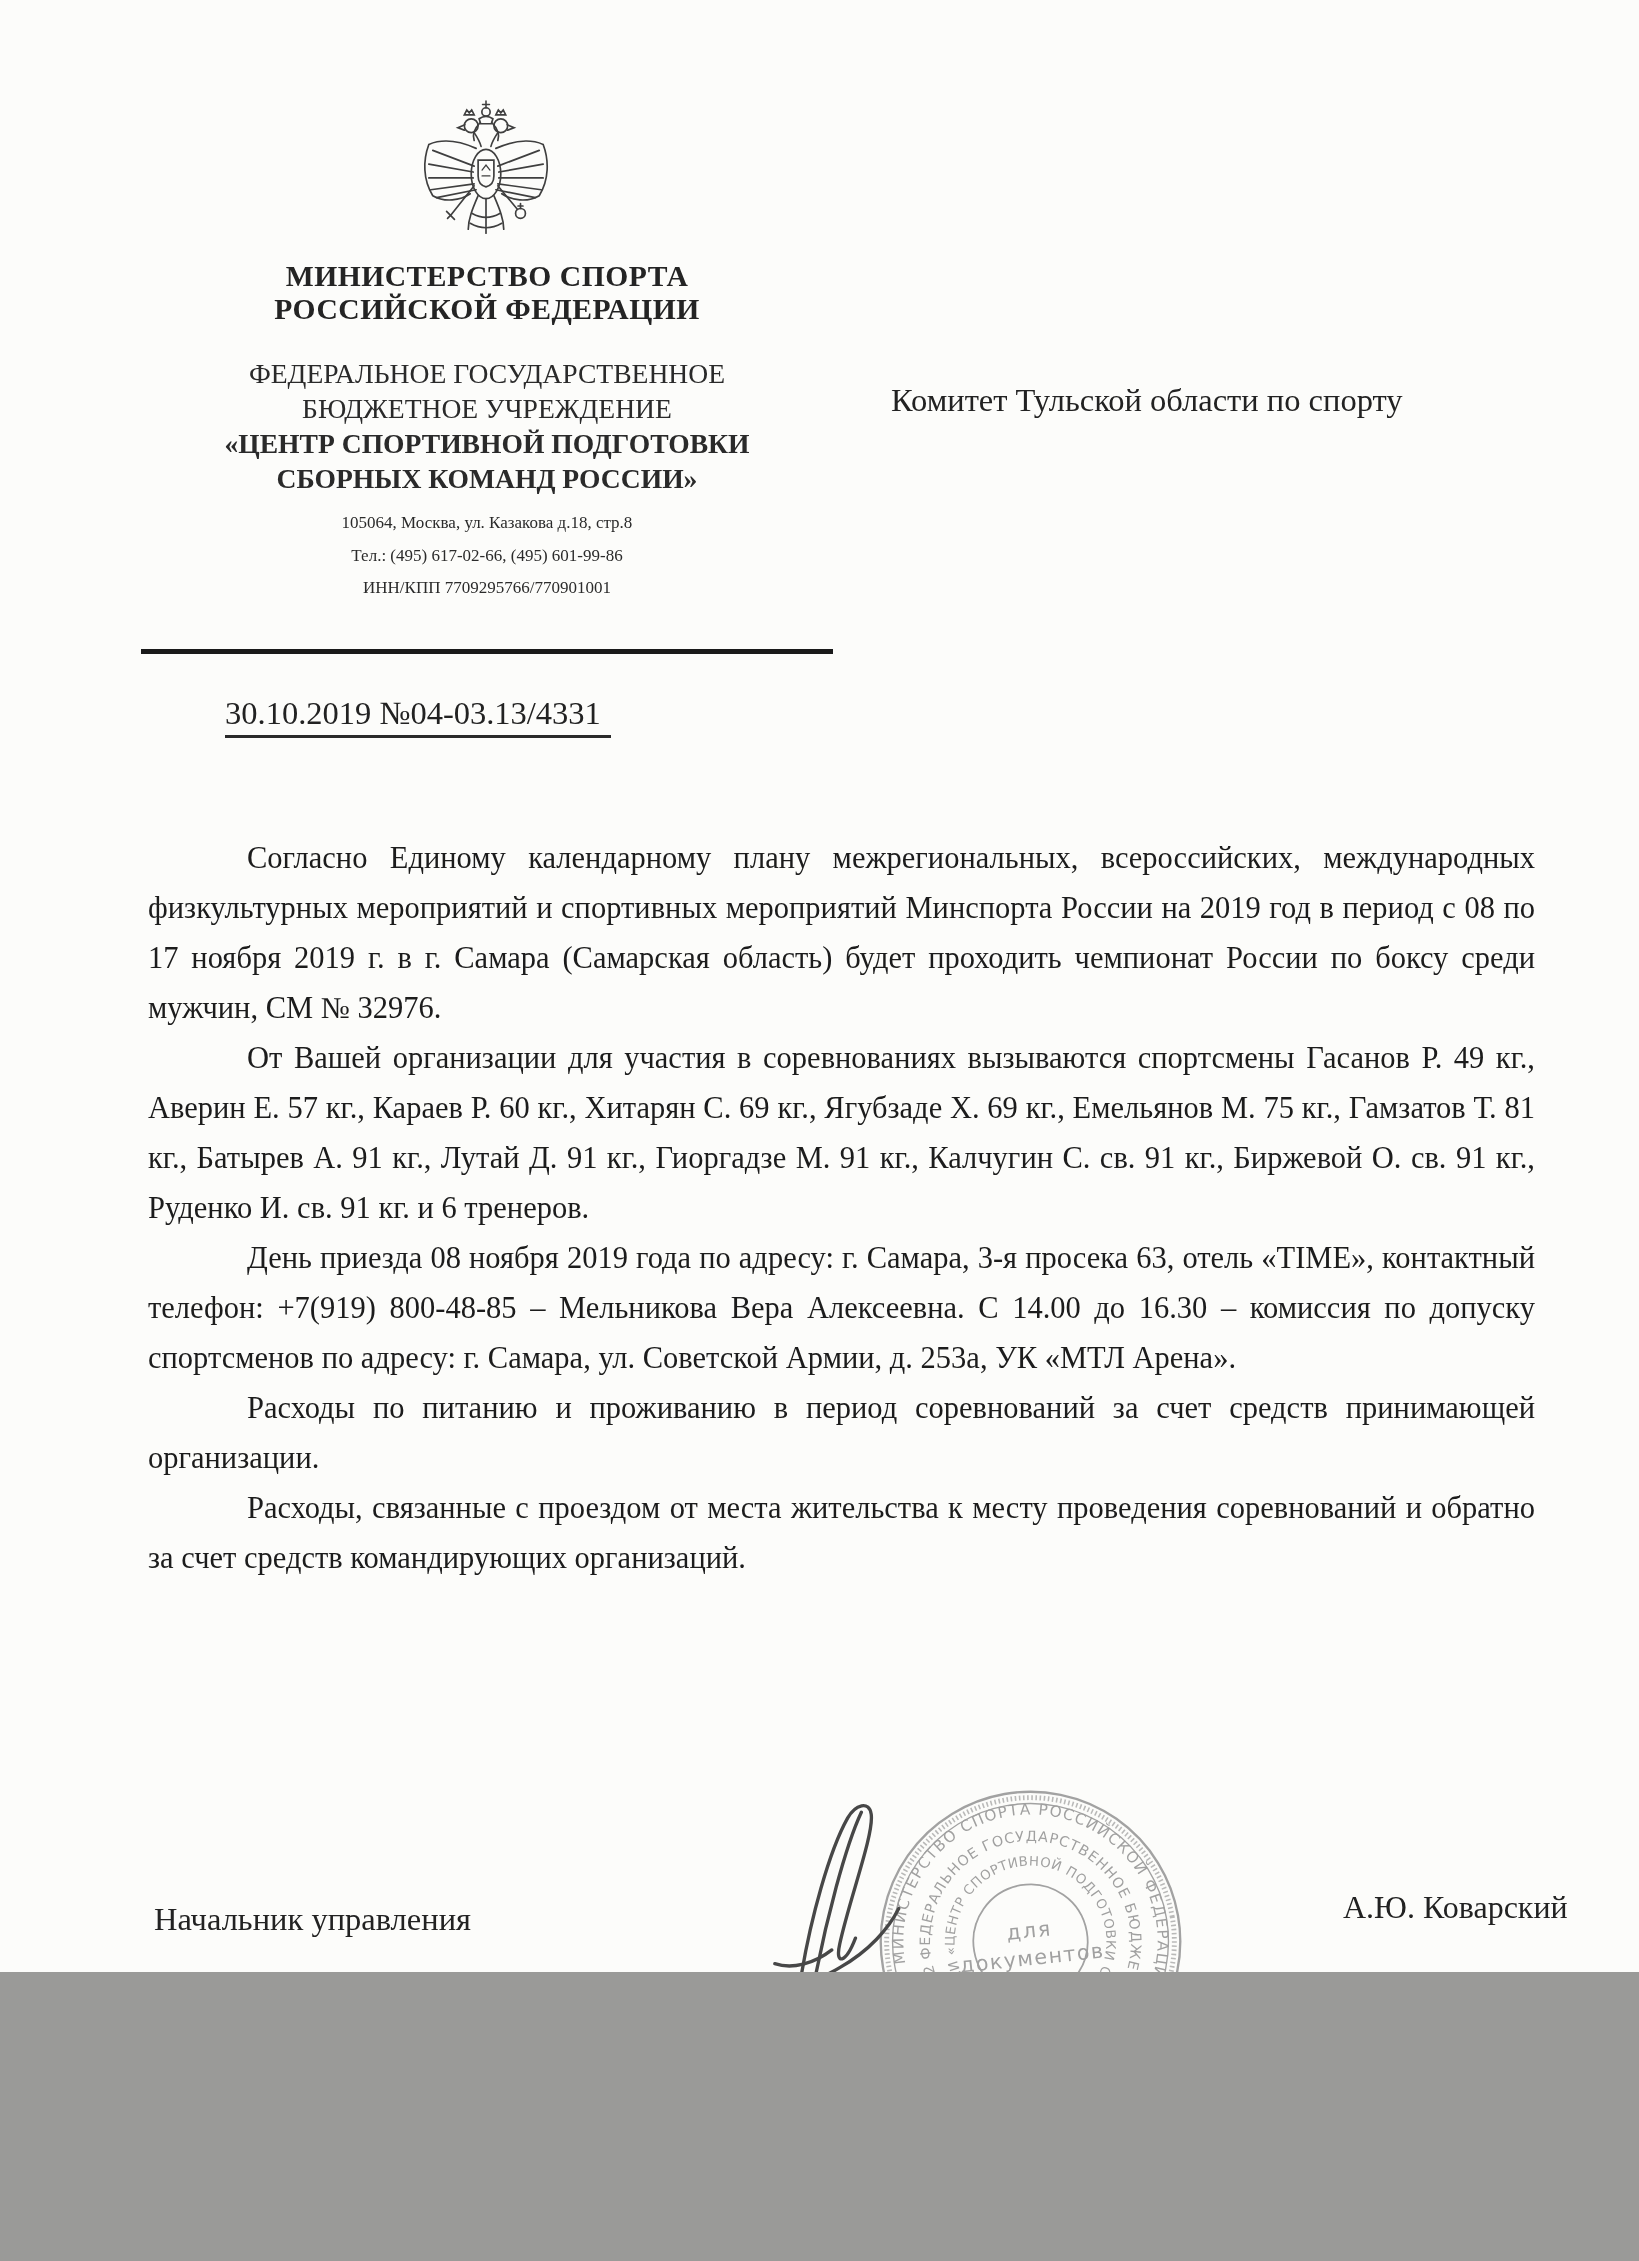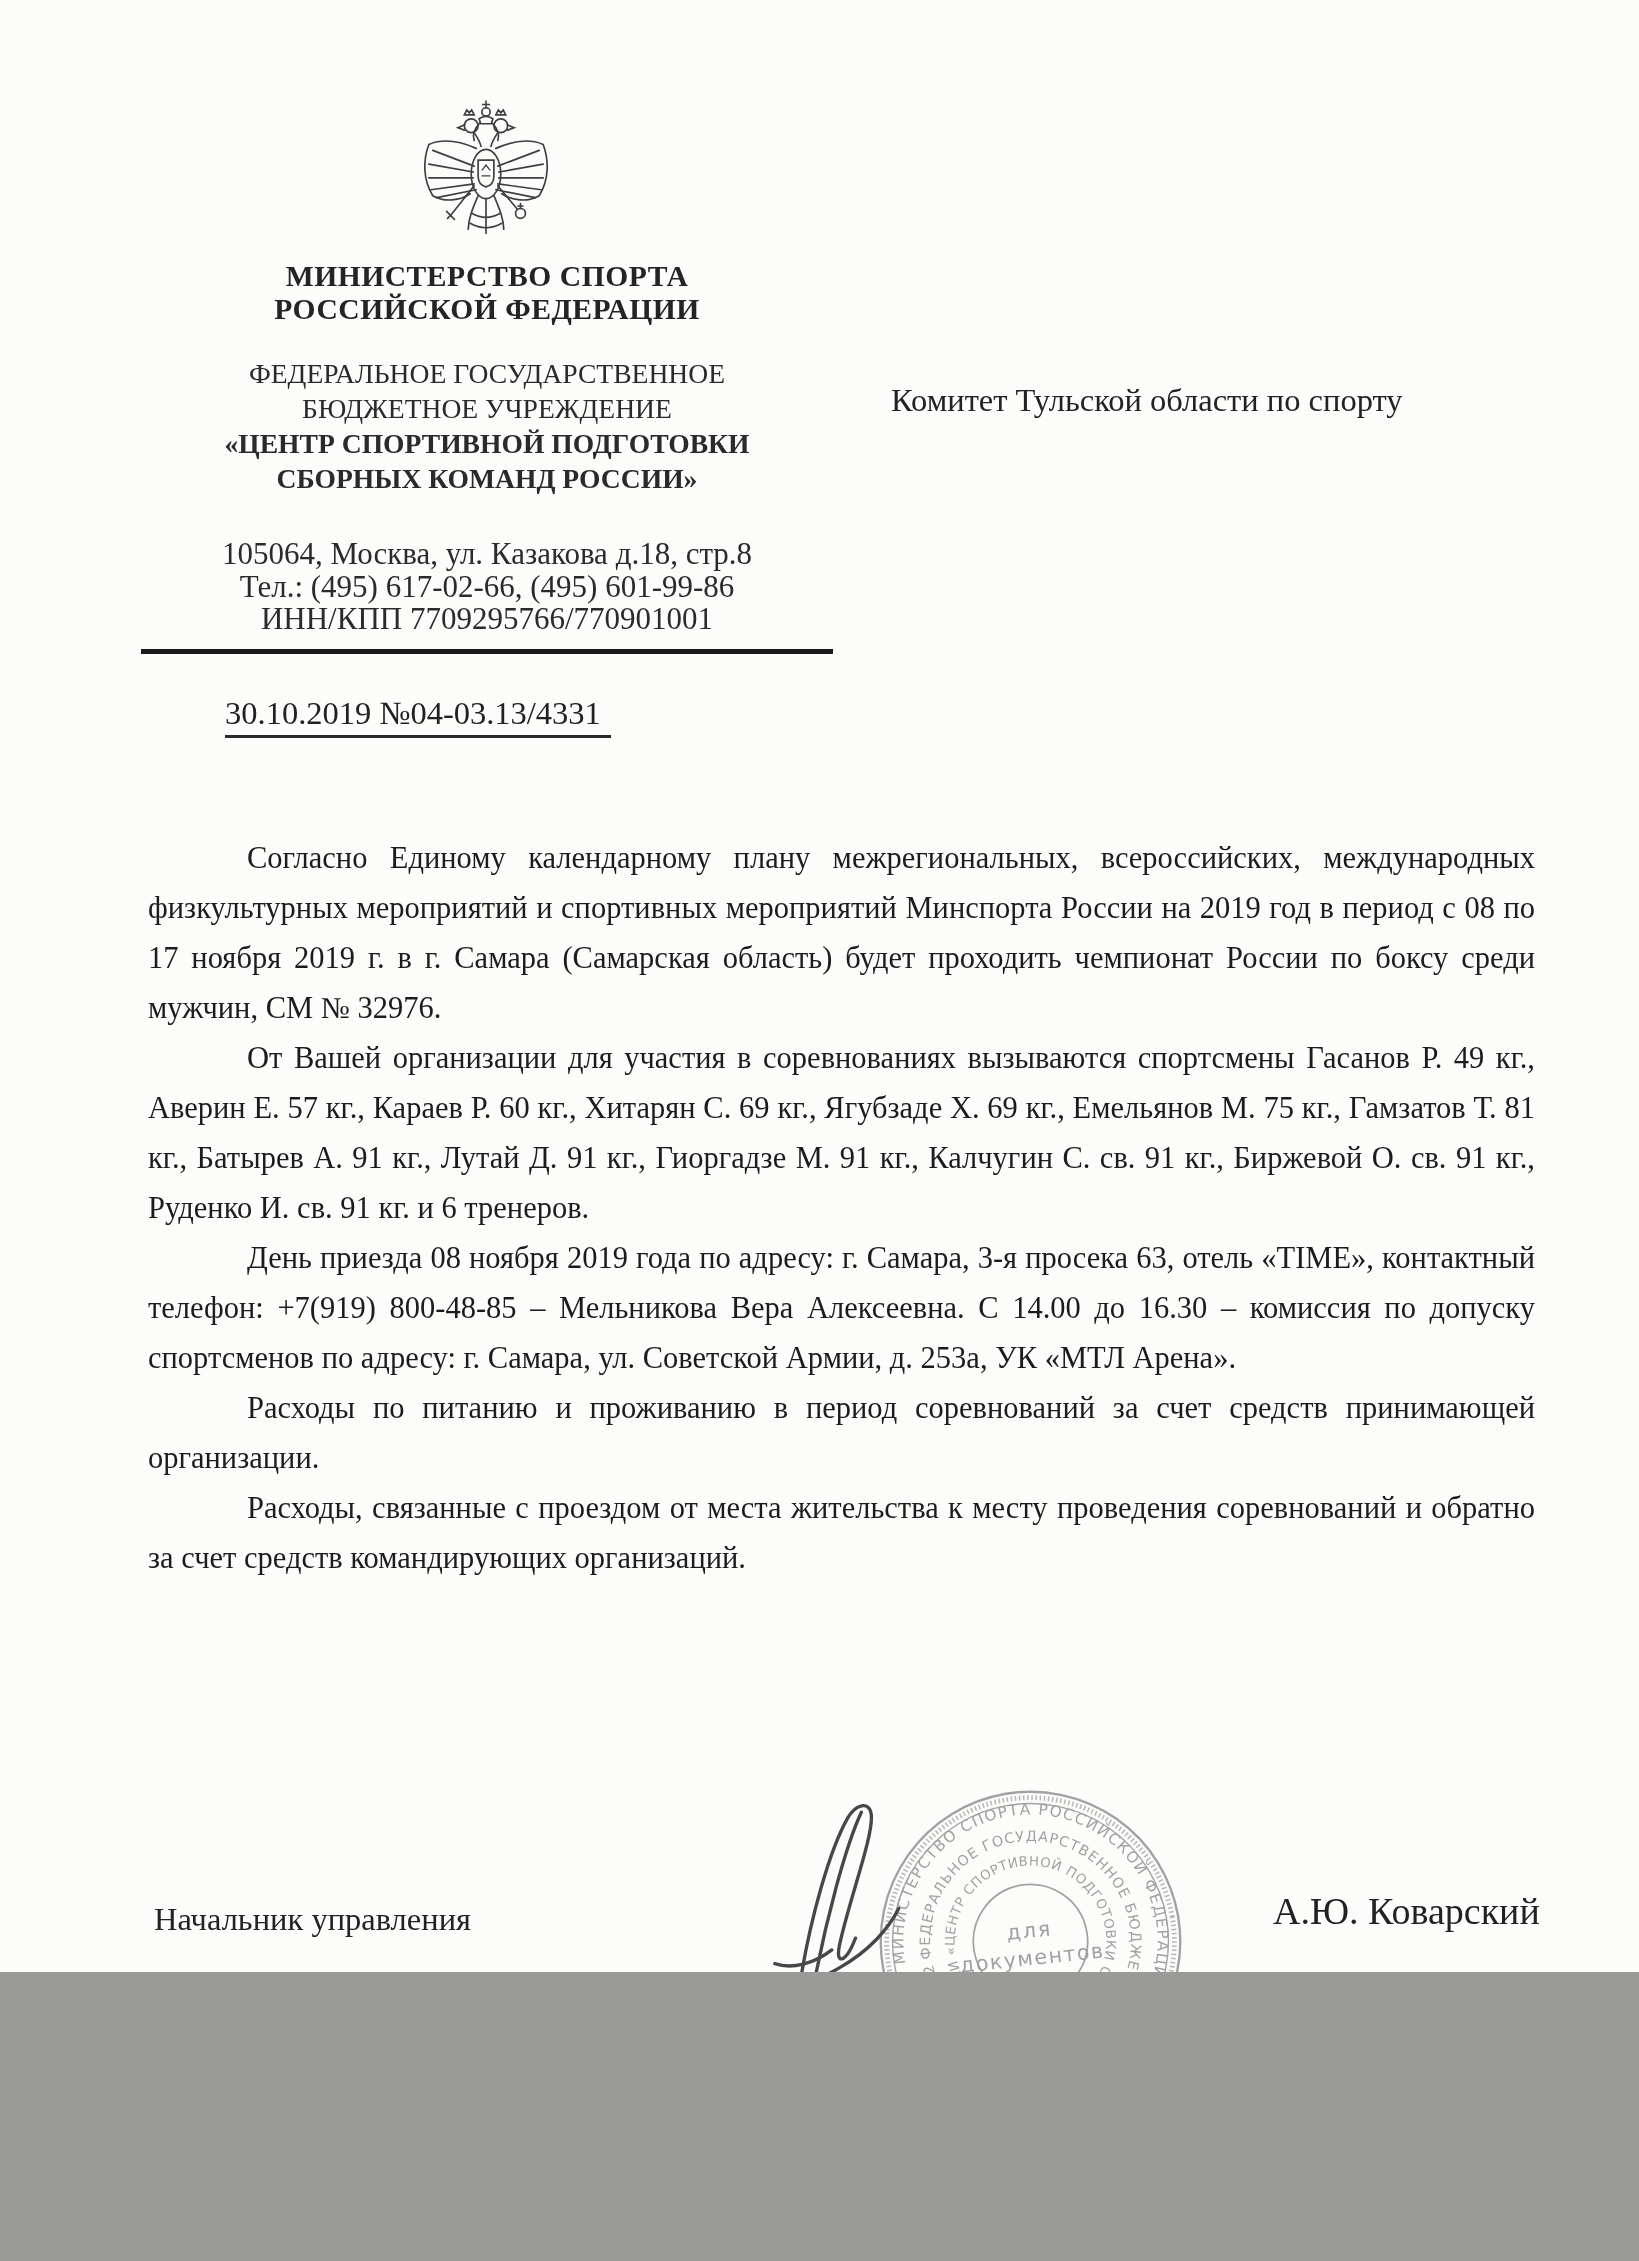--- a/index.html
+++ b/index.html
@@ -11,34 +11,34 @@
     overflow:hidden;
     font-family:"Liberation Serif","DejaVu Serif",serif;
     color:#1f1f1f;
   }
   
   .eagle{position:absolute;left:417px;top:97px;width:138px;height:154px;}
   .lh-block{position:absolute;left:141px;width:692px;text-align:center;}
   .ministry{top:260px;font-size:29.6px;font-weight:bold;line-height:33px;letter-spacing:0.5px;color:#242424;}
   .org{top:356px;font-size:27.6px;line-height:35px;color:#2a2a2a;}
   .org .b{font-weight:bold;}
-  .addr{top:538px;font-size:31px;line-height:32.5px;color:#2b2b2b;}
+  .addr{top:507px;font-size:17px;line-height:32.5px;color:#2b2b2b;}
   .rule{position:absolute;left:141px;top:649px;width:692px;height:4.9px;background:#1a1a1a;}
   .addressee{position:absolute;left:891px;top:382px;width:650px;font-size:32.5px;color:#222;}
   .dateline{position:absolute;left:225px;top:695px;font-size:32.5px;color:#222;}
   .dateline span{display:inline-block;border-bottom:3px solid #2a2a2a;padding:0 9.9px 3px 0;}
   
   .bodytext{
     position:absolute;left:148px;top:833px;width:1387px;
     font-size:30.5px;line-height:50px;text-align:justify;color:#1c1c1c;
   }
   .bodytext p{margin:0;text-indent:99px;}
   
   .sig-position{position:absolute;left:154px;top:1901px;font-size:32.5px;color:#222;}
-  .sig-name{position:absolute;left:1273px;top:1889px;font-size:38px;color:#222;}
+  .sig-name{position:absolute;left:1343px;top:1889px;font-size:32px;color:#222;}
   .stamp{position:absolute;left:863px;top:1774px;width:335px;height:335px;transform:rotate(-10deg);opacity:.82;}
   .stamp-sig{position:absolute;left:690px;top:1761px;width:325px;height:246px;}
   .postal{position:absolute;left:1220px;top:2057px;width:276px;text-align:center;color:#949494;}
   .postal .l1{font-size:30.5px;font-weight:bold;letter-spacing:6.9px;font-family:"DejaVu Serif",serif;}
   .postal .l2{font-size:22.7px;font-weight:bold;letter-spacing:6.9px;margin-top:5.9px;font-family:"DejaVu Serif",serif;text-align:right;}
   .executor{position:absolute;left:148px;top:2144px;font-size:24.6px;line-height:31.5px;color:#262626;text-align:right;}
   .bottom-sigs{position:absolute;left:0;top:2118px;width:808px;height:144px;}
   .ink-path{fill:none;stroke:#4c4c4c;stroke-width:3;stroke-linecap:round;}
   .stamp-ink{fill:none;stroke:#474747;stroke-width:3.4;stroke-linecap:round;}
 </style>

